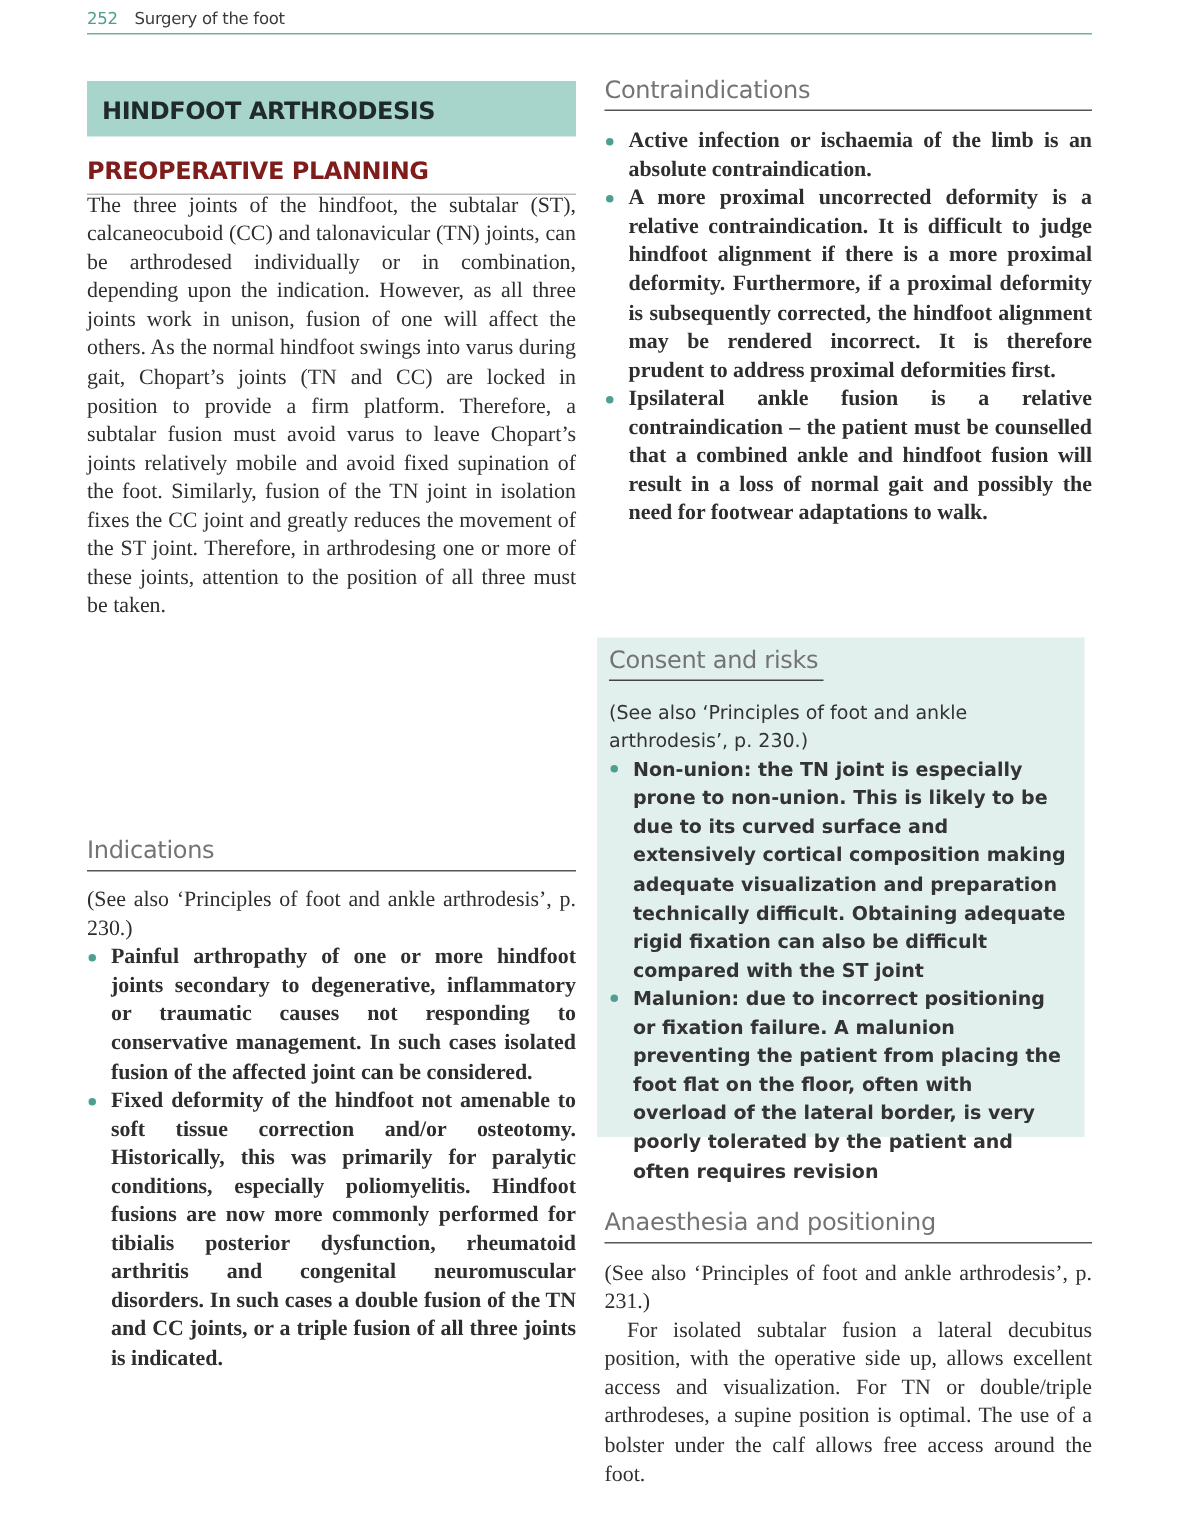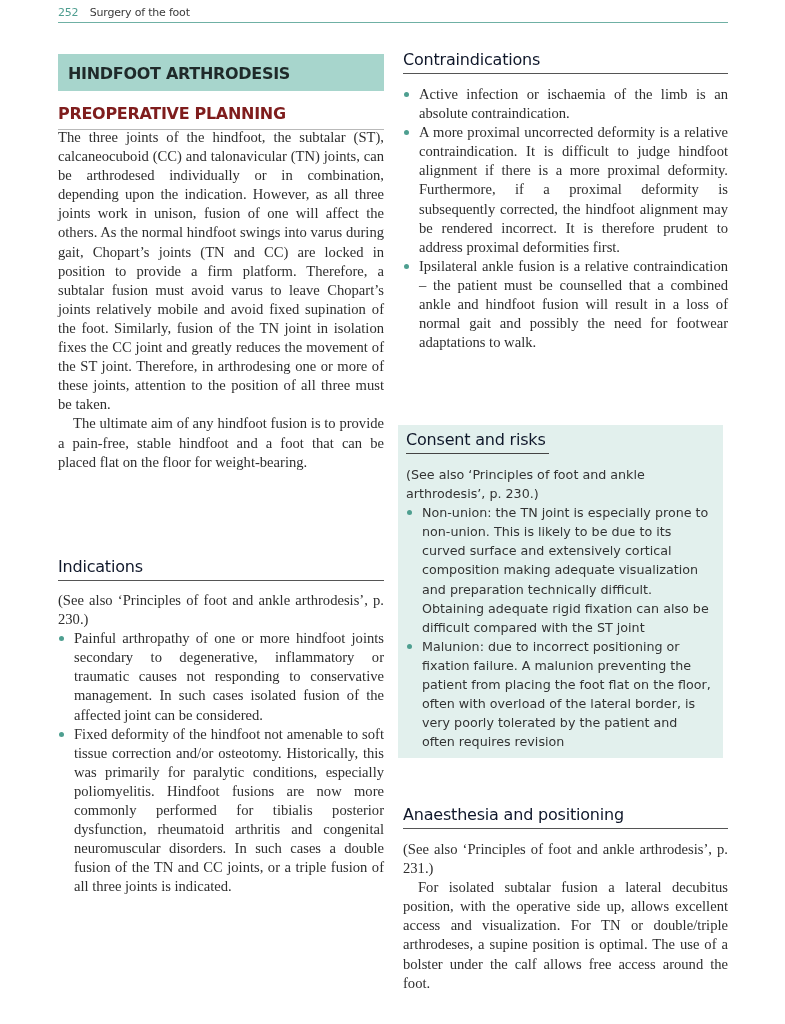--- a/index.html
+++ b/index.html
@@ -17,25 +17,25 @@
   .main-title-box span { position: absolute; left: 10px; top: 10px; font-size: 16px; font-weight: bold;
     color: #1f2a2a; letter-spacing: -0.3px; }
 
   .sub-title { position: absolute; left: 58px; top: 104px; width: 326px; font-size: 16px; font-weight: bold;
     color: #7f1d1d; letter-spacing: -0.3px; padding-bottom: 6px; border-bottom: 1px solid #b9b9b9; }
 
   .body-text { font-size: 14.6px; line-height: 19.1px; text-align: justify; color: #2e2e2e; }
   .body-text p { margin: 0; }
   .indent { text-indent: 15px; }
 
-  .section-head { font-size: 16px; color: #0f172a; letter-spacing: -0.2px;
+  .section-head { font-size: 16px; color: #737373; letter-spacing: -0.2px;
     padding-bottom: 4px; border-bottom: 1px solid #555; }
 
   ul.bullets { list-style: none; margin: 0; padding: 0; }
-  ul.bullets li { position: relative; padding-left: 16px; }
+  ul.bullets li { position: relative; padding-left: 16px; font-weight: bold; }
   ul.bullets li .dot { position: absolute; left: 1px; top: 7px; width: 5px; height: 5px; border-radius: 50%;
     background: #4e9f90; }
 
   .consent-box { position: absolute; left: 398px; top: 425px; width: 325px; height: 333px; background: #e2f0ed; }
   .consent-box .section-head { position: absolute; left: 8px; top: 5px; display: inline-block; padding-right: 3px; border-bottom: 1px solid #444; }
   .consent-text { position: absolute; left: 8px; top: 40px; width: 305px; font-size: 12.7px; line-height: 19.1px; color: #333; }
   .consent-text ul.bullets li { padding-left: 16px; }
   .consent-text ul.bullets li .dot { top: 7px; }
 </style>
 </head>
@@ -47,21 +47,20 @@
 </div>
 
 <div class="main-title-box sans">
   <span>HINDFOOT ARTHRODESIS</span>
 </div>
 
 <div class="sub-title sans">PREOPERATIVE PLANNING</div>
 
 <div class="body-text serif" style="position:absolute; left:58px; top:128px; width:326px;">
   <p>The three joints of the hindfoot, the subtalar (ST), calcaneocuboid (CC) and talonavicular (TN) joints, can be arthrodesed individually or in combination, depending upon the indication. However, as all three joints work in unison, fusion of one will affect the others. As the normal hindfoot swings into varus during gait, Chopart’s joints (TN and CC) are locked in position to provide a firm platform. Therefore, a subtalar fusion must avoid varus to leave Chopart’s joints relatively mobile and avoid fixed supination of the foot. Similarly, fusion of the TN joint in isolation fixes the CC joint and greatly reduces the movement of the ST joint. Therefore, in arthrodesing one or more of these joints, attention to the position of all three must be taken.</p>
-  <p class="indent">The ultimate aim of any hindfoot fusion is to provide a pain-free, stable hindfoot and a foot that can be placed flat on the floor for weight-bearing.</p>
 </div>
 
 <div style="position:absolute; left:58px; top:557px; width:326px;">
   <div class="section-head sans">Indications</div>
   <div class="body-text serif" style="margin-top:10px;">
     <p>(See also ‘Principles of foot and ankle arthrodesis’, p. 230.)</p>
     <ul class="bullets">
       <li><span class="dot"></span><span>Painful arthropathy of one or more hindfoot joints secondary to degenerative, inflammatory or traumatic causes not responding to conservative management. In such cases isolated fusion of the affected joint can be considered.</span></li>
       <li><span class="dot"></span><span>Fixed deformity of the hindfoot not amenable to soft tissue correction and/or osteotomy. Historically, this was primarily for paralytic conditions, especially poliomyelitis. Hindfoot fusions are now more commonly performed for tibialis posterior dysfunction, rheumatoid arthritis and congenital neuromuscular disorders. In such cases a double fusion of the TN and CC joints, or a triple fusion of all three joints is indicated.</span></li>
     </ul>

